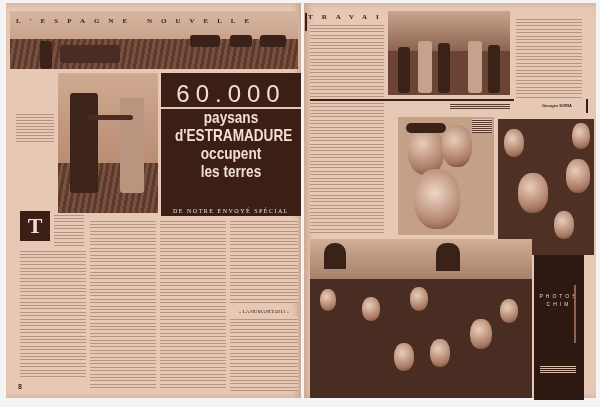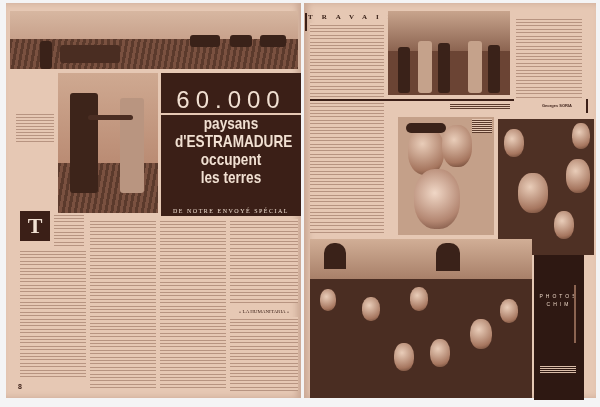--- a/index.html
+++ b/index.html
@@ -10,21 +10,21 @@
   .page.right{left:298px;width:292px;box-shadow:inset 4px 0 6px rgba(120,70,50,.25);}
   .photo{position:absolute;background:#6b4434;overflow:hidden;}
   .photo .sky{position:absolute;left:0;right:0;top:0;background:linear-gradient(#d7b7a1,#c7a08a);}
   .photo .ground{position:absolute;left:0;right:0;bottom:0;background:repeating-linear-gradient(100deg,#5b3a2c 0 3px,#7a5140 3px 6px);}
   .fig{position:absolute;background:#3a2219;border-radius:3px;}
   .face{position:absolute;border-radius:45%;background:radial-gradient(circle at 40% 35%,#e9cdb9,#a6765f 70%,#5a3828);}
   .kicker{position:absolute;font-family:"Liberation Serif",serif;font-size:7px;letter-spacing:9px;color:#3a2219;font-weight:bold;}
   .txt{position:absolute;background:repeating-linear-gradient(#e6c8b4 0 1.6px,#b79481 1.6px 2.6px,#e6c8b4 2.6px 3.4px);}
   .cap{position:absolute;font-size:3px;line-height:4px;color:#3a2219;}
   .titlebox{position:absolute;left:155px;top:70px;width:140px;height:143px;background:#3b1f17;color:#f1e0d2;text-align:center;}
-  .num{margin-top:14px;height:26px;font-size:24px;letter-spacing:6px;line-height:26px;border-bottom:2px solid #e6c8b4;}
+  .num{margin-top:8px;height:26px;font-size:24px;letter-spacing:6px;line-height:26px;border-bottom:2px solid #e6c8b4;}
   .hl{font-family:"Liberation Sans Narrow","Liberation Sans",sans-serif;font-weight:bold;font-size:17px;line-height:18px;transform:scaleX(.8);}
   .sub{position:absolute;bottom:2px;left:0;right:0;font-family:"Liberation Serif",serif;font-size:6px;letter-spacing:1.5px;}
   .dropcap{position:absolute;left:14px;top:208px;width:30px;height:30px;background:#3b1f17;color:#f1e0d2;font-family:"Liberation Serif",serif;font-weight:bold;font-size:22px;text-align:center;line-height:30px;}
   .bar{position:absolute;background:#3b1f17;}
   .photos-credit{position:absolute;left:528px;top:252px;width:50px;height:145px;background:#2e1812;color:#e9d3c3;}
 </style>
 </head>
 <body>
 
 <div class="spread">
@@ -32,20 +32,21 @@
   <div class="page left">
     <div class="photo" style="left:4px;top:8px;width:288px;height:58px;">
       <div class="sky" style="height:30px;"></div>
       <div class="ground" style="height:30px;"></div>
       <div class="fig" style="left:30px;top:30px;width:12px;height:28px;"></div>
       <div class="fig" style="left:50px;top:34px;width:60px;height:18px;background:#4a2d22;"></div>
       <div class="fig" style="left:180px;top:24px;width:30px;height:12px;"></div>
       <div class="fig" style="left:220px;top:24px;width:22px;height:12px;"></div>
       <div class="fig" style="left:250px;top:24px;width:26px;height:12px;"></div>
     </div>
+    <div class="kicker" style="left:10px;top:14px;">L'ESPAGNE NOUVELLE</div>
 
     <div class="photo" style="left:52px;top:70px;width:100px;height:140px;">
       <div class="sky" style="height:95px;background:linear-gradient(#cfa991,#b98a72);"></div>
       <div class="ground" style="height:50px;"></div>
       <div class="fig" style="left:12px;top:20px;width:28px;height:100px;background:#3d241a;"></div>
       <div class="fig" style="left:62px;top:25px;width:24px;height:95px;background:#b99580;"></div>
       <div class="fig" style="left:30px;top:42px;width:45px;height:5px;background:#4a2d22;"></div>
     </div>
     <div class="cap" style="left:10px;top:110px;width:38px;height:30px;background:repeating-linear-gradient(#e6c8b4 0 1px,#b79481 1px 2px,#e6c8b4 2px 3px);"></div>
 

